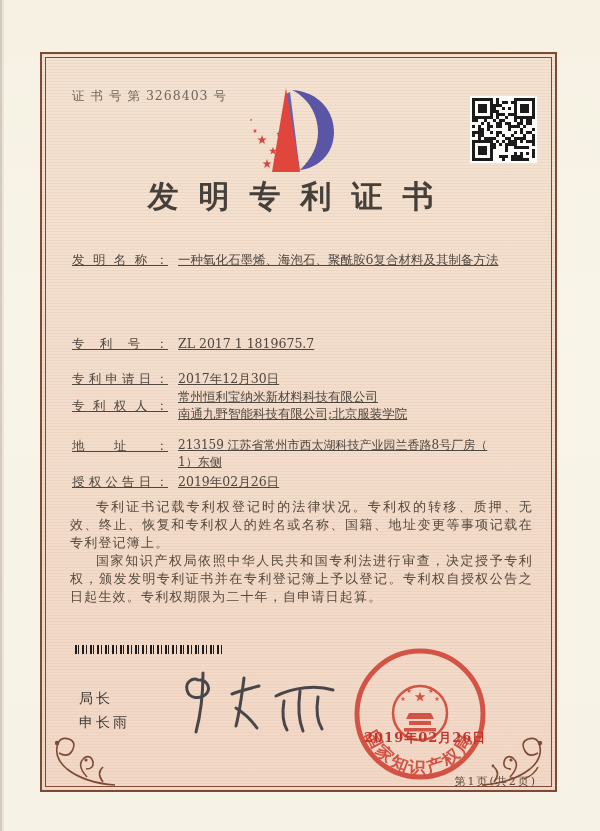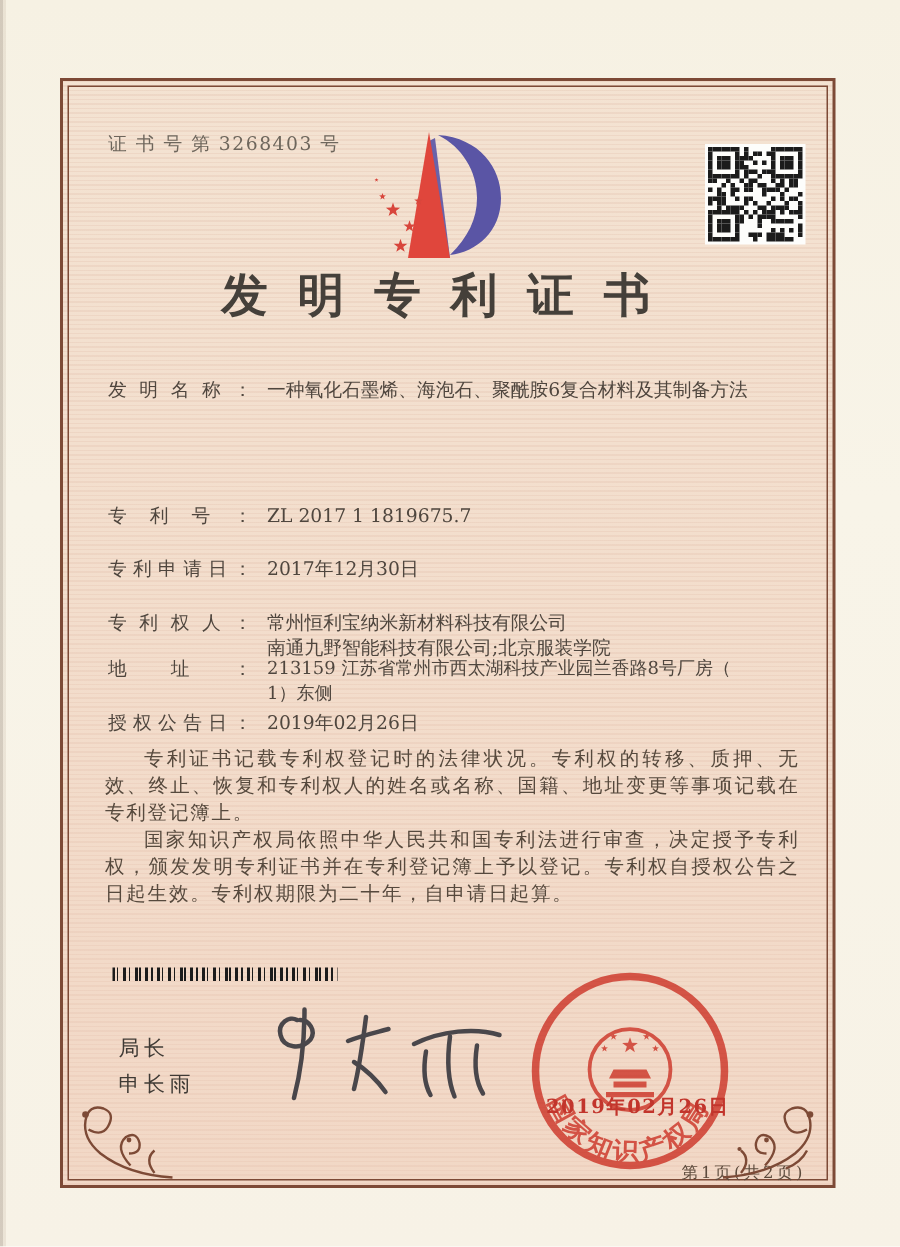--- a/index.html
+++ b/index.html
@@ -38,29 +38,29 @@
     background:#fdfdfb;padding:2px;
   }
   .qr div{background:#1b1b1b;}
   .title{
     left:0;top:122px;width:100%;text-align:center;
     font-size:31px;font-weight:bold;color:#45403a;
     letter-spacing:20px;padding-left:4px;box-sizing:border-box;
   }
   
   .frow{left:30px;right:10px;display:flex;align-items:flex-start;
-    font-size:12.5px;color:#4f463e;line-height:17px;white-space:nowrap;}
+    font-size:12.5px;color:#4f463e;line-height:17px;white-space:nowrap;text-decoration:underline;}
   .flabel{display:inline-block;width:96px;min-width:96px;
     text-align:justify;text-align-last:justify;}
   .fvalue{margin-left:10px;}
   .row-name{top:197px;}
   .row-inventors{top:238px;}
   .row-patent{top:281px;}
   .row-filing{top:316px;}
-  .row-patentee{top:352px;}
+  .row-patentee{top:334px;align-items:center;}
   .row-address{top:383px;}
   .row-address .fvalue{font-size:12px;}
   .row-grant{top:419px;}
   .grant-pair2{margin-left:42px;display:flex;}
   .grant-pair2 .flabel{width:auto;min-width:0;text-align:left;text-align-last:auto;}
   
   .bodytext{left:28px;top:444px;width:463px;font-size:13px;line-height:18px;
     letter-spacing:1.2px;color:#56493d;text-align:justify;}
   .bodytext p{margin:0;text-indent:2em;}
   

